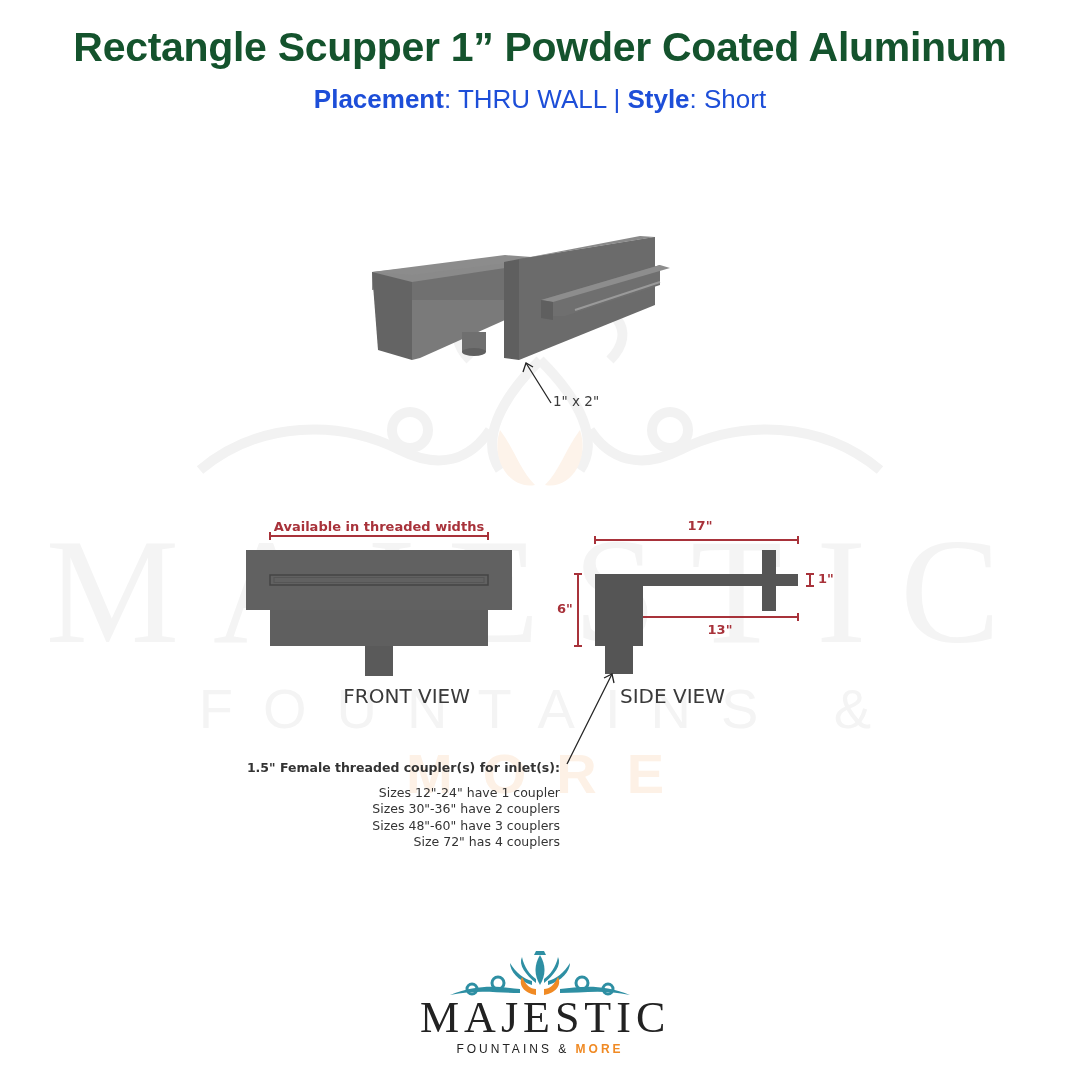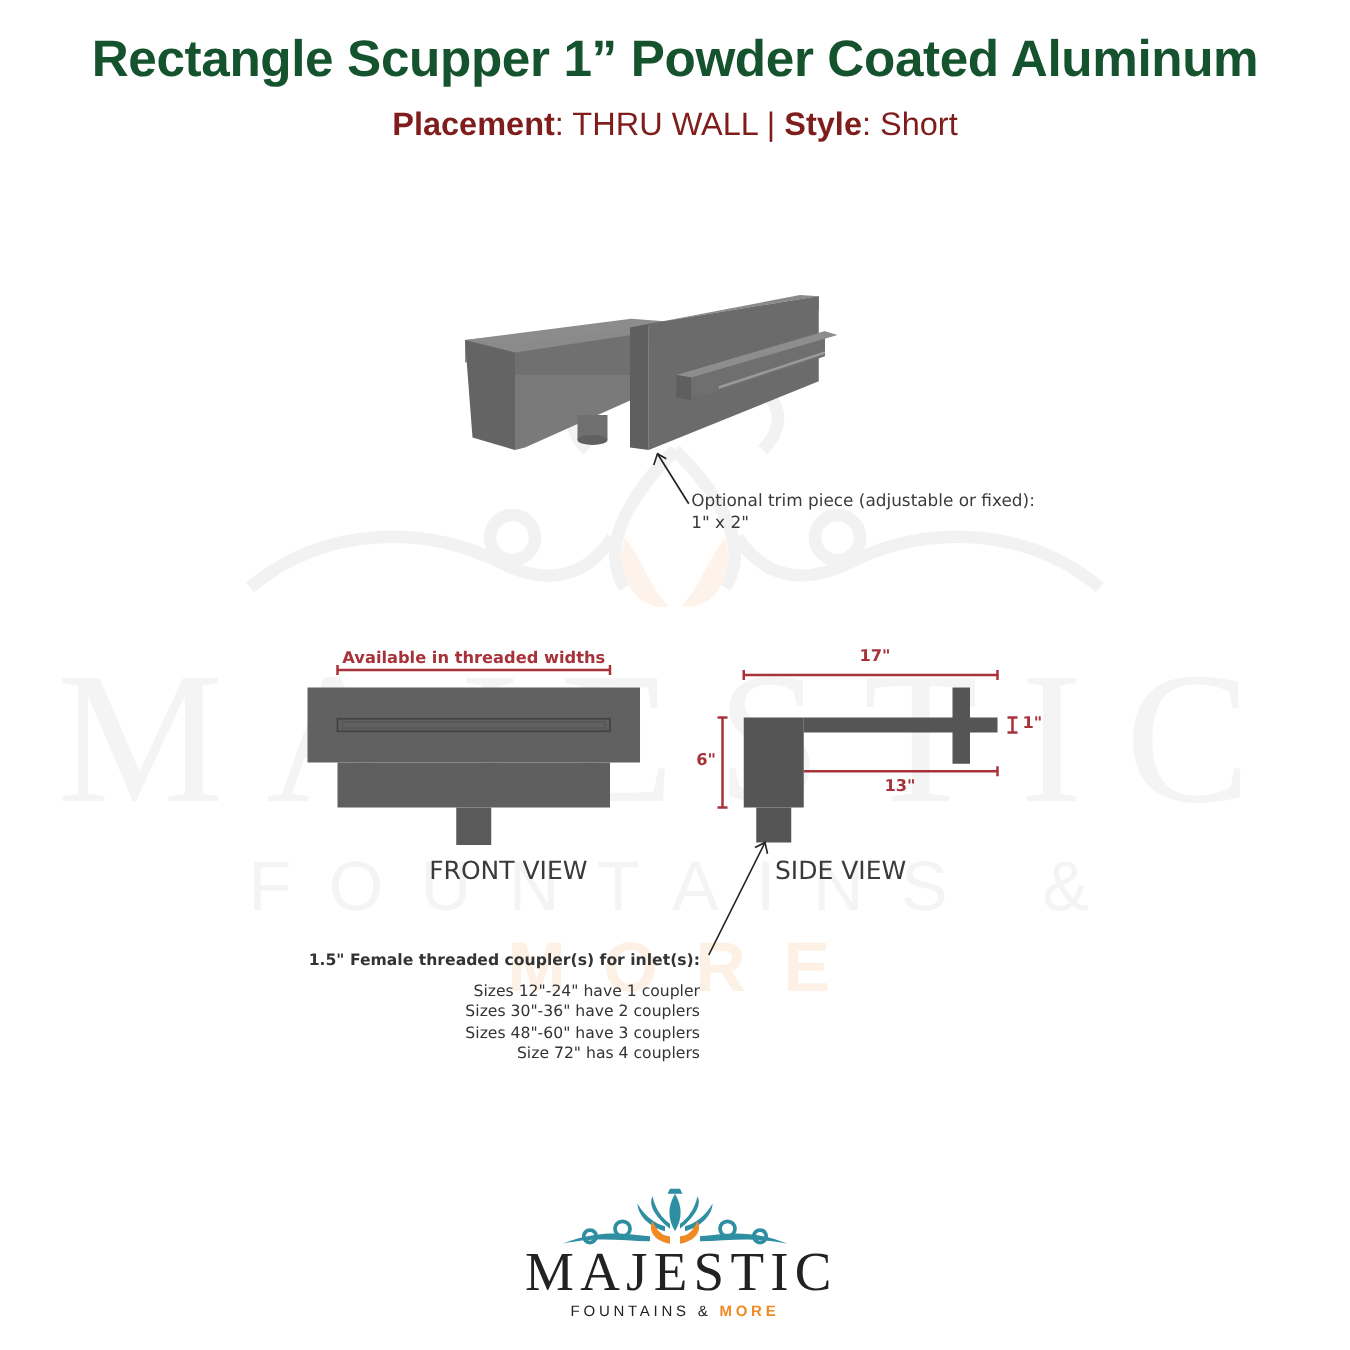--- a/index.html
+++ b/index.html
@@ -1,18 +1,18 @@
 <!DOCTYPE html>
 <html><head>
 <meta charset="utf-8">
 <style>
   html, body { margin:0; padding:0; background:#ffffff; }
   body { width:1080px; height:1080px; position:relative; overflow:hidden; font-family:"Liberation Sans", sans-serif; }
   .title { position:absolute; left:0; top:24px; width:1080px; text-align:center; font-size:41px; font-weight:bold; color:#14532d; letter-spacing:-0.3px; }
-  .subtitle { position:absolute; left:0; top:84px; width:1080px; text-align:center; font-size:26px; color:#7f1d1d; }
+  .subtitle { position:absolute; left:0; top:84px; width:1080px; text-align:center; font-size:26px; color:#1d4ed8; }
   .subtitle b { font-weight:bold; }
   .watermark { position:absolute; left:0; top:0; width:1080px; height:1080px; pointer-events:none; }
   .wm-big { position:absolute; left:40px; top:505px; width:1000px; text-align:center; font-family:"Liberation Serif", serif; font-size:150px; letter-spacing:34px; color:#f4f4f4; }
   .wm-small { position:absolute; left:150px; top:676px; width:800px; text-align:center; font-family:"Liberation Sans", sans-serif; font-size:56px; letter-spacing:30px; color:#f4f4f4; }
   .wm-small .more { color:#fdf1e6; font-weight:bold; }
   .diagram { position:absolute; left:0; top:0; width:1080px; height:1080px; }
   .lbl { position:absolute; font-family:"DejaVu Sans", sans-serif; color:#444; }
   .red { color:#a8323a; font-weight:bold; }
   .view-label { position:absolute; font-size:20px; color:#3a3a3a; font-family:"DejaVu Sans", sans-serif; }
   .notes { position:absolute; right:520px; top:760px; text-align:right; font-family:"DejaVu Sans", sans-serif; font-size:12.5px; color:#333; line-height:16.5px; }
@@ -132,21 +132,20 @@
     <path d="M-20,4 C -40,2 -60,-2 -90,10 C -62,4 -42,8 -20,8 Z" fill="#2e8fa3"></path>
     <path d="M20,4 C 40,2 60,-2 90,10 C 62,4 42,8 20,8 Z" fill="#2e8fa3"></path>
     <circle cx="-42" cy="-2" r="6" fill="none" stroke="#2e8fa3" stroke-width="3"></circle>
     <circle cx="42" cy="-2" r="6" fill="none" stroke="#2e8fa3" stroke-width="3"></circle>
     <circle cx="-68" cy="4" r="5" fill="none" stroke="#2e8fa3" stroke-width="3"></circle>
     <circle cx="68" cy="4" r="5" fill="none" stroke="#2e8fa3" stroke-width="3"></circle>
   </g>
 </svg>
 
 <div class="lbl" style="left:553px;top:393px;font-size:13.5px;line-height:17px;color:#3a3a3a;">
-  <div>Optional trim piece (adjustable or fixed):</div>
   <div>1" x 2"</div>
 </div>
 
 <div class="lbl red" style="left:270px;top:519px;width:218px;text-align:center;font-size:13px;">Available in threaded widths</div>
 <div class="view-label" style="left:290px;top:684px;width:180px;text-align:right;">FRONT VIEW</div>
 
 <div class="lbl red" style="left:680px;top:518px;width:40px;text-align:center;font-size:13px;">17"</div>
 <div class="lbl red" style="left:557px;top:601px;font-size:13px;">6"</div>
 <div class="lbl red" style="left:700px;top:622px;width:40px;text-align:center;font-size:13px;">13"</div>
 <div class="lbl red" style="left:818px;top:571px;font-size:13px;">1"</div>

